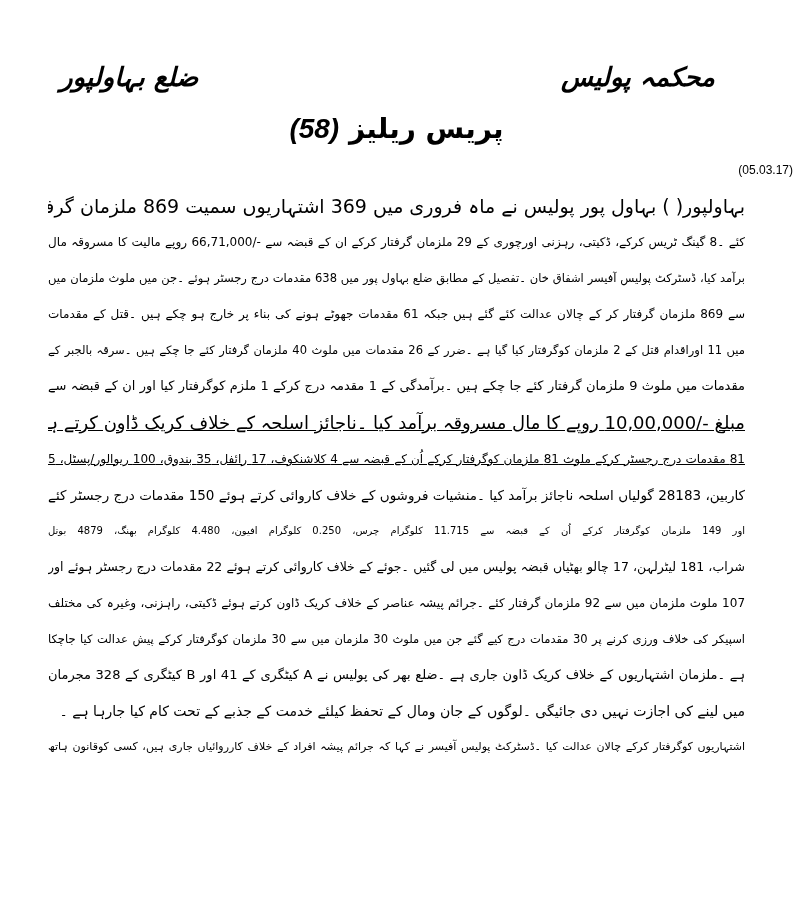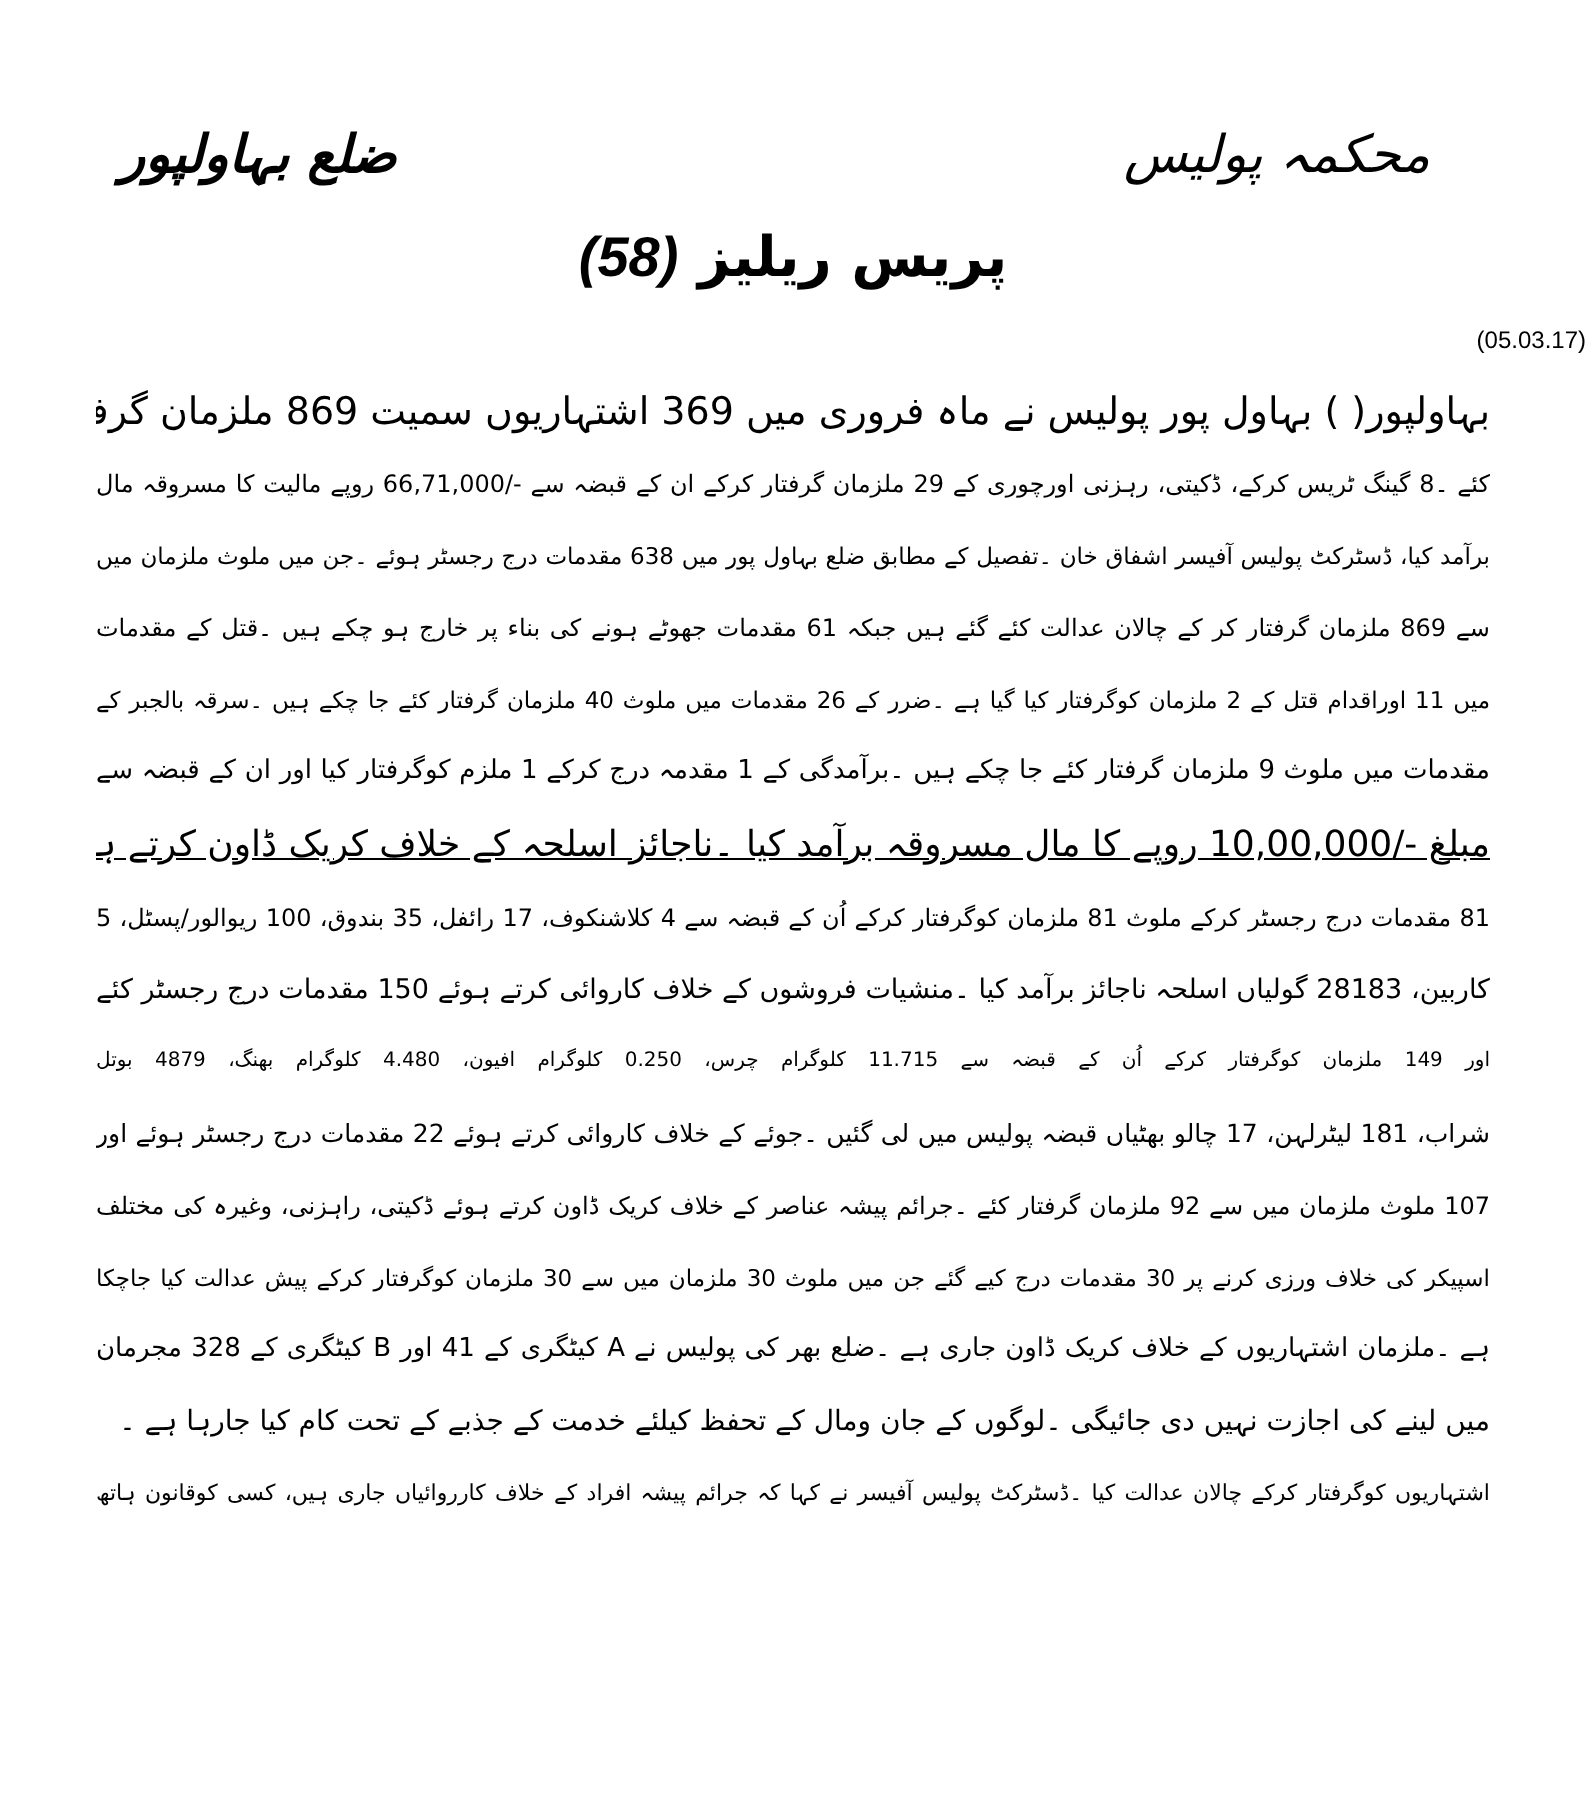--- a/index.html
+++ b/index.html
@@ -1,18 +1,18 @@
 <!DOCTYPE html>
 <html><head>
 <meta charset="utf-8">
 <style>
   html, body { margin: 0; padding: 0; background: #ffffff; }
   body { width: 793px; height: 900px; position: relative; overflow: hidden; color: #000; font-family: "DejaVu Sans", sans-serif; }
   .hdr-left { position: absolute; left: 60px; top: 62px; font-size: 26px; font-weight: bold; font-style: italic; direction: rtl; }
-  .hdr-right { position: absolute; right: 78px; top: 62px; font-size: 26px; font-weight: normal; font-style: italic; direction: rtl; }
+  .hdr-right { position: absolute; right: 78px; top: 62px; font-size: 26px; font-weight: bold; font-style: italic; direction: rtl; }
   .title { position: absolute; left: 0; right: 0; top: 112px; text-align: center; font-size: 28px; font-weight: bold; direction: rtl; }
   .title .num { font-family: "Liberation Sans", sans-serif; font-weight: bold; font-style: italic; }
   .date { position: absolute; left: 0; right: 0; top: 163px; text-align: right; font-family: "Liberation Sans", sans-serif; font-size: 12px; }
   .body { position: absolute; left: 48px; right: 48px; top: 188px; direction: rtl; }
   .line { height: 36.1px; line-height: 36px; font-size: 15.5px; white-space: nowrap; text-align: justify; text-align-last: justify; overflow: hidden; }
   .line.last { text-align-last: right; }
 </style>
 </head>
 <body>
 
@@ -27,21 +27,21 @@
 <div class="date">(05.03.17)</div>
 
 <div class="body">
   <div class="line" style="font-size: 19px;">بہاولپور(                  ) بہاول پور پولیس نے ماہ فروری میں 369 اشتہاریوں سمیت 869 ملزمان گرفتار کرکے چالان عدالت</div>
   <div class="line" style="font-size: 12px;">کئے ۔8 گینگ ٹریس کرکے، ڈکیتی، رہزنی اورچوری کے 29 ملزمان گرفتار کرکے ان کے قبضہ سے -/66,71,000 روپے مالیت کا مسروقہ مال</div>
   <div class="line" style="font-size: 11.5px;">برآمد کیا، ڈسٹرکٹ پولیس آفیسر اشفاق خان ۔تفصیل کے مطابق ضلع بہاول پور میں 638 مقدمات درج رجسٹر ہوئے ۔جن میں ملوث ملزمان میں</div>
   <div class="line" style="font-size: 12px;">سے 869 ملزمان گرفتار کر کے چالان عدالت کئے گئے ہیں جبکہ 61 مقدمات جھوٹے ہونے کی بناء پر خارج ہو چکے ہیں ۔قتل کے مقدمات</div>
   <div class="line" style="font-size: 11.5px;">میں 11 اوراقدام قتل کے 2 ملزمان کوگرفتار کیا گیا ہے ۔ضرر کے 26 مقدمات میں ملوث 40 ملزمان گرفتار کئے جا چکے ہیں ۔سرقہ بالجبر کے</div>
   <div class="line" style="font-size: 13px;">مقدمات میں ملوث 9 ملزمان گرفتار کئے جا چکے ہیں ۔برآمدگی کے 1 مقدمہ درج کرکے 1 ملزم کوگرفتار کیا اور ان کے قبضہ سے</div>
   <div class="line" style="font-size: 18px; text-decoration: underline;">مبلغ -/10,00,000 روپے کا مال مسروقہ برآمد کیا ۔ناجائز اسلحہ کے خلاف کریک ڈاون کرتے ہوئے بہاول پور پولیس نے گزشتہ ماہ میں</div>
-  <div class="line" style="font-size: 12px;">81 مقدمات درج رجسٹر کرکے ملوث 81 ملزمان کوگرفتار کرکے اُن کے قبضہ سے 4 کلاشنکوف، 17 رائفل، 35 بندوق، 100 ریوالور/پسٹل، 5</div>
+  <div class="line" style="font-size: 12px; text-decoration: underline;">81 مقدمات درج رجسٹر کرکے ملوث 81 ملزمان کوگرفتار کرکے اُن کے قبضہ سے 4 کلاشنکوف، 17 رائفل، 35 بندوق، 100 ریوالور/پسٹل، 5</div>
   <div class="line" style="font-size: 13.5px;">کاربین، 28183 گولیاں اسلحہ ناجائز برآمد کیا ۔منشیات فروشوں کے خلاف کاروائی کرتے ہوئے 150 مقدمات درج رجسٹر کئے</div>
   <div class="line" style="font-size: 10px;">اور 149 ملزمان کوگرفتار کرکے اُن کے قبضہ سے 11.715 کلوگرام چرس، 0.250 کلوگرام افیون، 4.480 کلوگرام بھنگ، 4879 بوتل</div>
   <div class="line" style="font-size: 12.5px;">شراب، 181 لیٹرلہن، 17 چالو بھٹیاں قبضہ پولیس میں لی گئیں ۔جوئے کے خلاف کاروائی کرتے ہوئے 22 مقدمات درج رجسٹر ہوئے اور</div>
   <div class="line" style="font-size: 12px;">107 ملوث ملزمان میں سے 92 ملزمان گرفتار کئے ۔جرائم پیشہ عناصر کے خلاف کریک ڈاون کرتے ہوئے ڈکیتی، راہزنی، وغیرہ کی مختلف</div>
   <div class="line" style="font-size: 11.5px;">اسپیکر کی خلاف ورزی کرنے پر 30 مقدمات درج کیے گئے جن میں ملوث 30 ملزمان میں سے 30 ملزمان کوگرفتار کرکے پیش عدالت کیا جاچکا</div>
   <div class="line" style="font-size: 13px;">ہے ۔ملزمان اشتہاریوں کے خلاف کریک ڈاون جاری ہے ۔ضلع بھر کی پولیس نے A کیٹگری کے 41 اور B کیٹگری کے 328 مجرمان</div>
   <div class="line last" style="font-size: 14px;">میں لینے کی اجازت نہیں دی جائیگی ۔لوگوں کے جان ومال کے تحفظ کیلئے خدمت کے جذبے کے تحت کام کیا جارہا ہے ۔</div>
   <div class="line" style="font-size: 11px;">اشتہاریوں کوگرفتار کرکے چالان عدالت کیا ۔ڈسٹرکٹ پولیس آفیسر نے کہا کہ جرائم پیشہ افراد کے خلاف کارروائیاں جاری ہیں، کسی کوقانون ہاتھ</div>
 </div>
 

